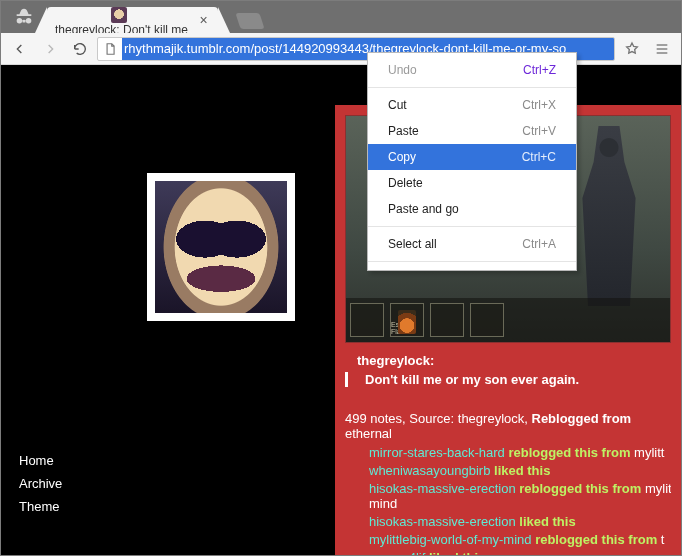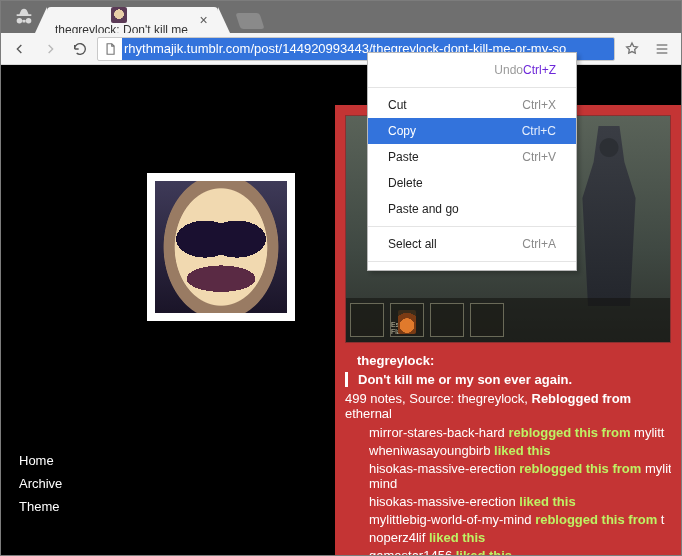--- a/index.html
+++ b/index.html
@@ -50,32 +50,32 @@
   .slot.potion::before { content:""; width:18px; height:24px; background:radial-gradient(circle at 50% 65%, #e07a2c 0 40%, #7a3b14 41% 70%, transparent 71%), linear-gradient(#3a2c1a,#3a2c1a); border-radius:2px; margin-bottom:1px; position:absolute;}
   .slot.potion { position:relative; }
   .figure { position:absolute; right:26px; top:10px; width:70px; height:180px;
     background:
       radial-gradient(circle at 50% 12%, #2c2f34 0 9px, transparent 10px),
       linear-gradient(#3a3d44,#23262c);
     clip-path: polygon(35% 0,65% 0,72% 20%,88% 40%,80% 100%,20% 100%,12% 40%,28% 20%);
   }
 
   .op { color:#ffffff; font-weight:600; margin:4px 12px 2px; }
-  .quote { border-left:3px solid #fff; padding-left:10px; margin:4px 0 4px; font-weight:600;}
+  .quote { border-left:3px solid #fff; padding-left:17px; margin:4px 0 24px; font-weight:600;}
   .meta { margin-bottom:4px; }
   .meta .b { font-weight:700; }
   ol.activity { margin-left:24px; }
   ol.activity li { margin:3px 0; white-space:nowrap; overflow:hidden;}
-  .user { color:#ffffff; font-weight:400; }
+  .user { color:#5eead4; font-weight:400; }
   .act { color:#bef264; font-weight:700; }
 
   
   .ctx { position:absolute; left:366px; top:51px; width:210px; background:#fff; border:1px solid #b9b9b9; box-shadow:3px 3px 4px rgba(0,0,0,.2); padding:4px 0; font-size:12px; color:#222; z-index:50;}
   .ctx .row { display:flex; align-items:center; justify-content:space-between; height:26px; padding:0 20px;}
-  .ctx .row.disabled { color:#9a9a9a;justify-content:flex-end; }
+  .ctx .row.disabled { color:#9a9a9a; }
   .ctx .row.hl { background:#3373dc; color:#fff; }
   .ctx .sep { height:1px; background:#e4e4e4; margin:4px 0;}
   .ctx .sc { color:#8a8a8a; font-size:12px;}
   .ctx .row.hl .sc { color:#e6eefc;}
   .ctx .row.disabled .sc { color:#6d28d9;}
 </style>
 </head>
 <body>
 <div class="window">
 
@@ -184,29 +184,29 @@
   <div class="ctx">
       <div class="row disabled">
         <span>Undo</span>
         <span class="sc">Ctrl+Z</span>
       </div>
       <div class="sep"></div>
       <div class="row">
         <span>Cut</span>
         <span class="sc">Ctrl+X</span>
       </div>
+      <div class="row">
+        <span>Paste</span>
+        <span class="sc">Ctrl+V</span>
+      </div>
       <div class="row hl">
         <span>Copy</span>
         <span class="sc">Ctrl+C</span>
       </div>
       <div class="row">
-        <span>Paste</span>
-        <span class="sc">Ctrl+V</span>
-      </div>
-      <div class="row">
         <span>Delete</span>
         <span class="sc"></span>
       </div>
       <div class="row">
         <span>Paste and go</span>
         <span class="sc"></span>
       </div>
       <div class="sep"></div>
       <div class="row">
         <span>Select all</span>

